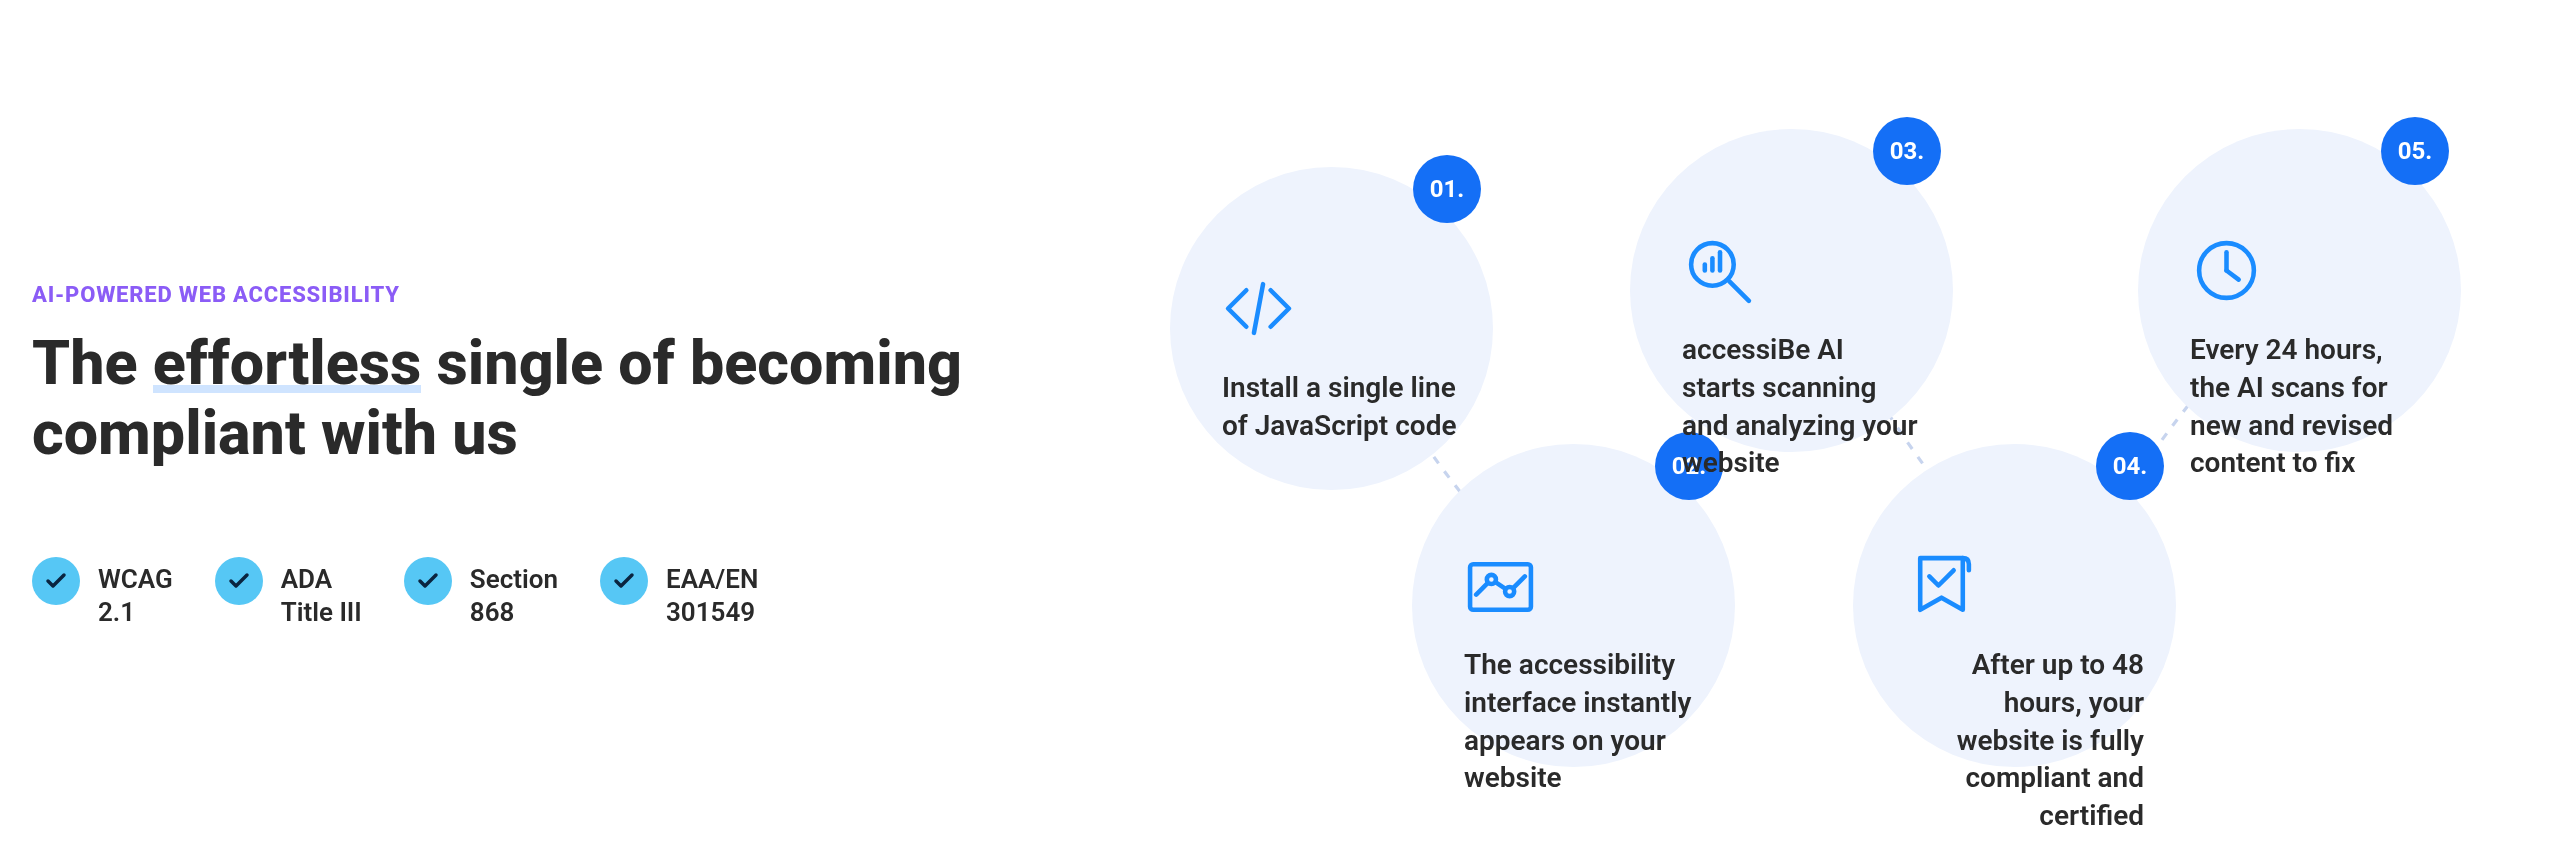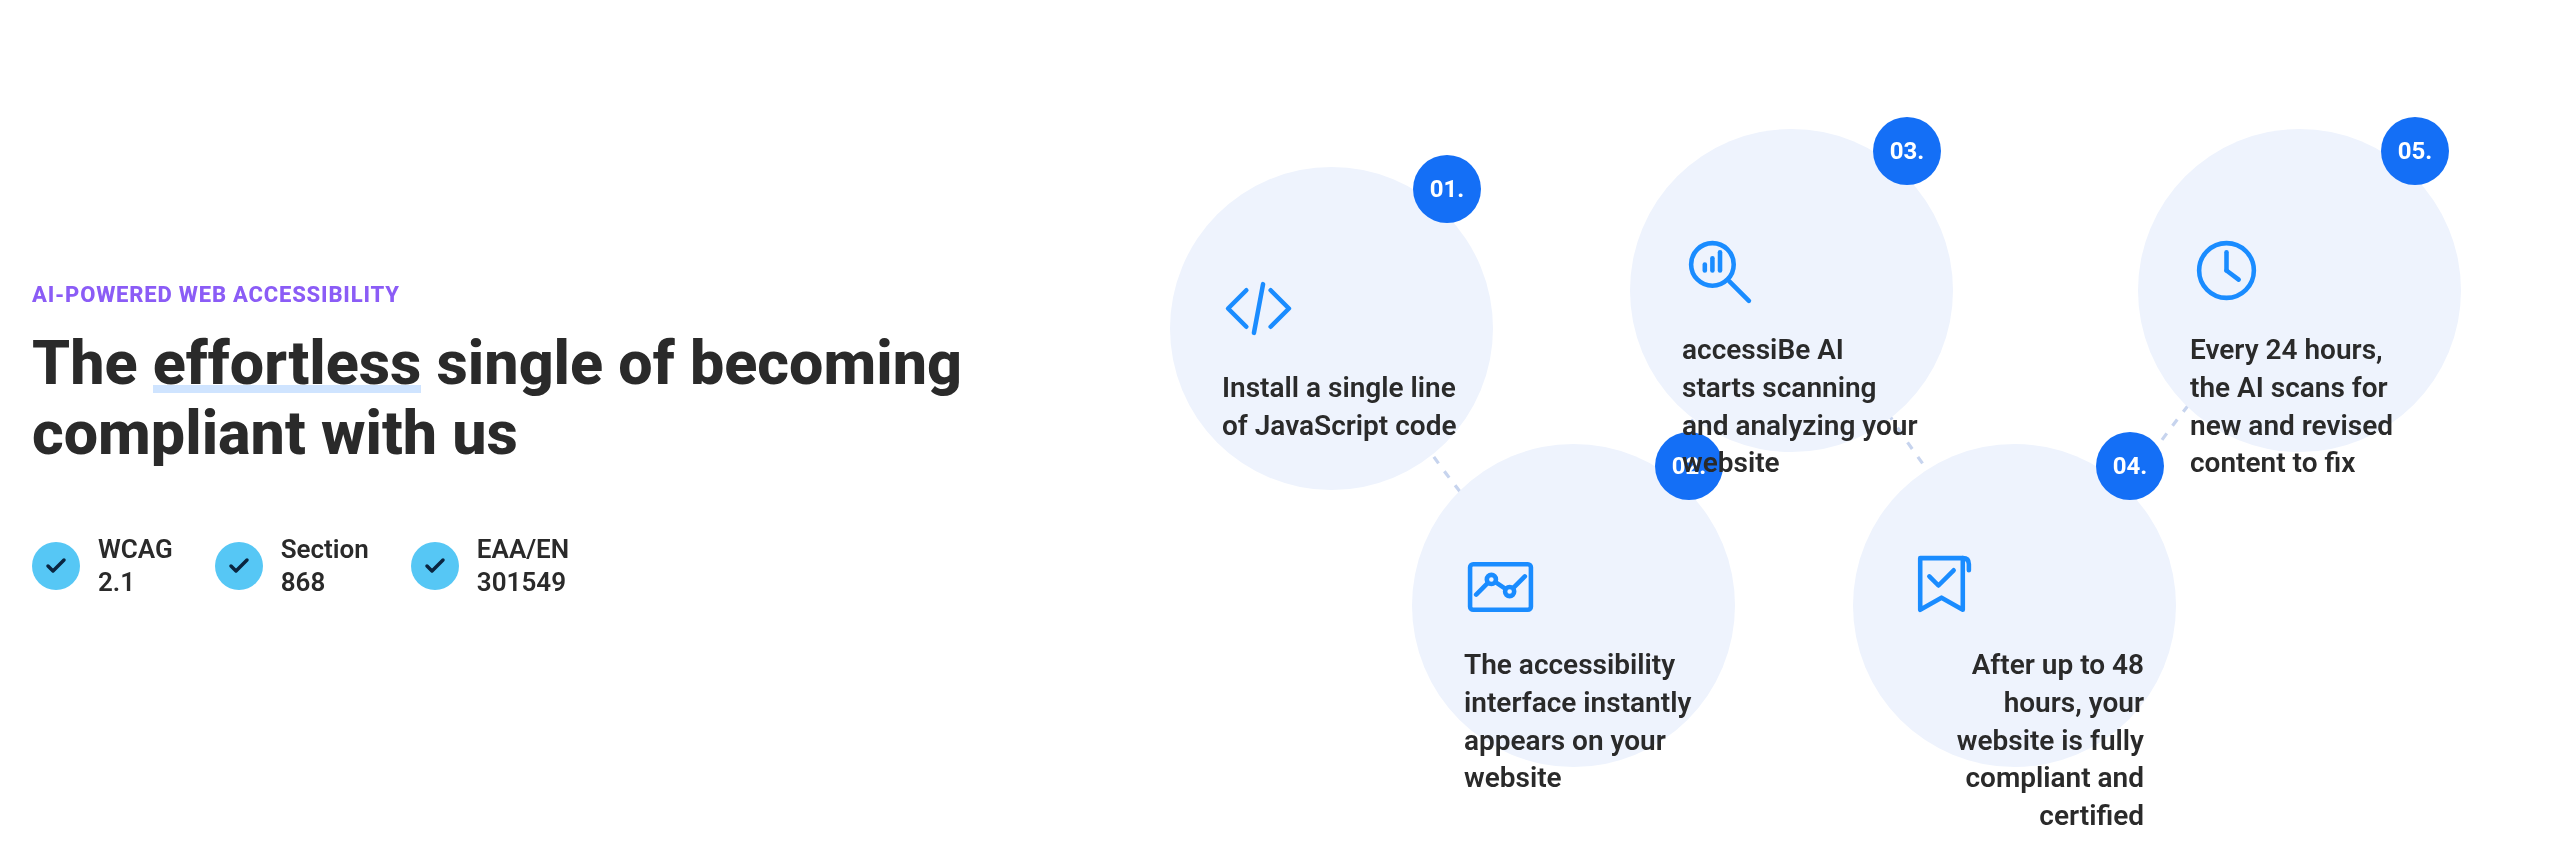--- a/index.html
+++ b/index.html
@@ -71,20 +71,21 @@
     justify-content: center;
     flex-shrink: 0;
   }
   .check-circle svg { width: 24px; height: 24px; }
   .badge-text {
     font-size: 26px;
     font-weight: 600;
     line-height: 1.25;
     color: #2a2a2a;
     white-space: pre-line;
+    margin-top: 30px;
   }
   
   .steps {
     position: absolute;
     left: 1170px;
     top: 97px;
     width: 1372px;
     height: 726px;
   }
   .dashed-path {
@@ -163,20 +164,29 @@
         </span>
         <span class="badge-text">WCAG
 2.1</span>
       </div>
       <div class="badge">
         <span class="check-circle">
           <svg viewBox="0 0 24 24" fill="none" stroke="#0a2540" stroke-width="3.5" stroke-linecap="round" stroke-linejoin="round">
               <polyline points="4 12 9 17 20 6"></polyline>
             </svg>
         </span>
+        <span class="badge-text">ADA
+Title III</span>
+      </div>
+      <div class="badge">
+        <span class="check-circle">
+          <svg viewBox="0 0 24 24" fill="none" stroke="#0a2540" stroke-width="3.5" stroke-linecap="round" stroke-linejoin="round">
+              <polyline points="4 12 9 17 20 6"></polyline>
+            </svg>
+        </span>
         <span class="badge-text">Section
 868</span>
       </div>
       <div class="badge">
         <span class="check-circle">
           <svg viewBox="0 0 24 24" fill="none" stroke="#0a2540" stroke-width="3.5" stroke-linecap="round" stroke-linejoin="round">
               <polyline points="4 12 9 17 20 6"></polyline>
             </svg>
         </span>
         <span class="badge-text">EAA/EN

